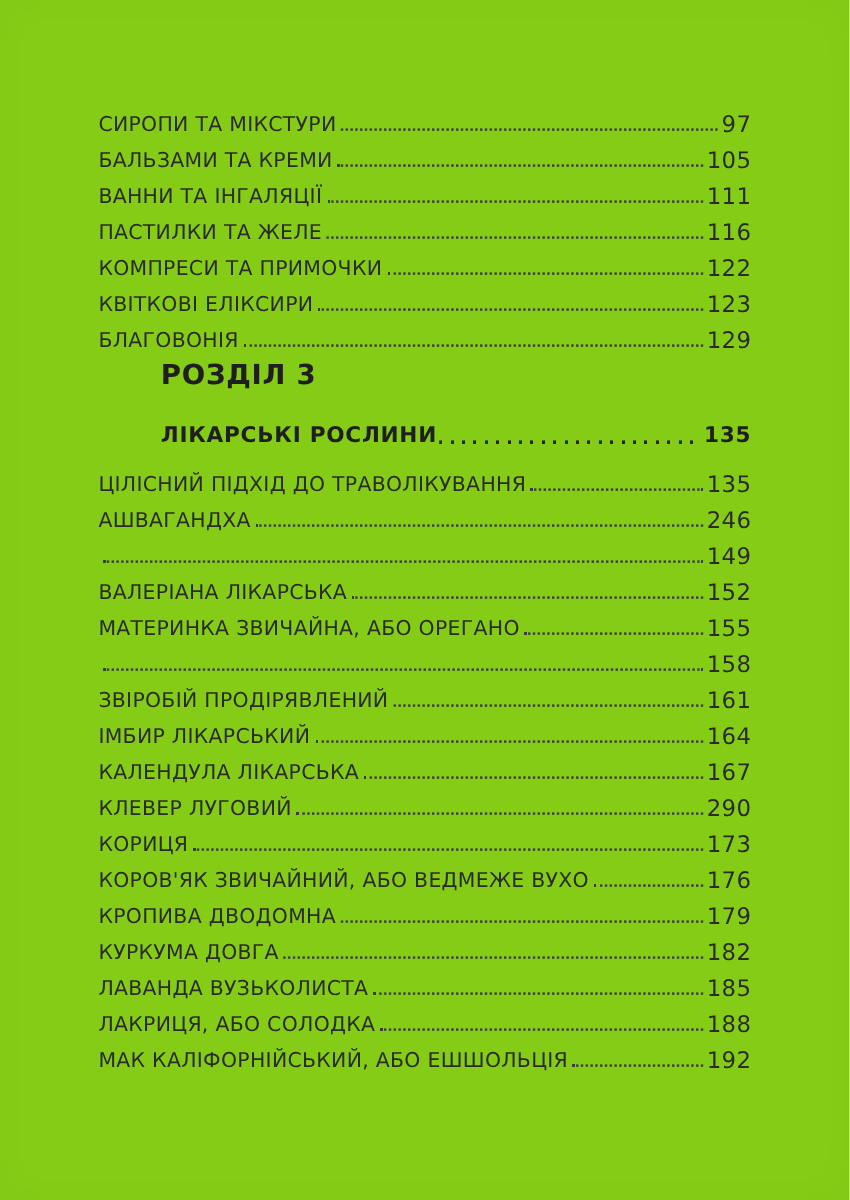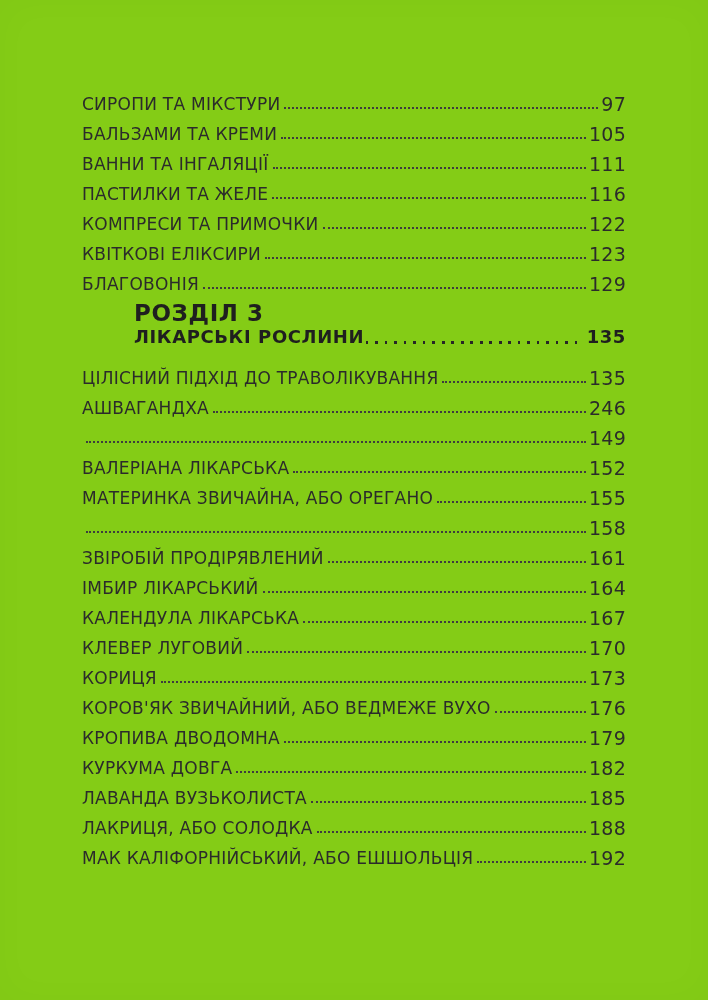--- a/index.html
+++ b/index.html
@@ -52,20 +52,21 @@
   .section .kicker {
     font-size: 23px;
     font-weight: 700;
     line-height: 23px;
     letter-spacing: 0.6px;
     color: #1f1f1f;
   }
   .section-row {
     display: flex;
     align-items: flex-end;
+    margin-top: 26px;
   }
   .section-row .section-title {
     font-size: 18px;
     font-weight: 700;
     line-height: 23px;
     letter-spacing: 0.6px;
     white-space: nowrap;
     color: #1f1f1f;
   }
   .section-row .section-leader {
@@ -177,21 +178,21 @@
     <span class="pagenum">164</span>
   </div>
         <div class="toc-row">
     <span class="title">КАЛЕНДУЛА ЛІКАРСЬКА</span>
     <span class="leader"></span>
     <span class="pagenum">167</span>
   </div>
         <div class="toc-row">
     <span class="title">КЛЕВЕР ЛУГОВИЙ</span>
     <span class="leader"></span>
-    <span class="pagenum">170</span>
+    <span class="pagenum">290</span>
   </div>
         <div class="toc-row">
     <span class="title">КОРИЦЯ</span>
     <span class="leader"></span>
     <span class="pagenum">173</span>
   </div>
         <div class="toc-row">
     <span class="title">КОРОВ'ЯК ЗВИЧАЙНИЙ, АБО ВЕДМЕЖЕ ВУХО</span>
     <span class="leader"></span>
     <span class="pagenum">176</span>

